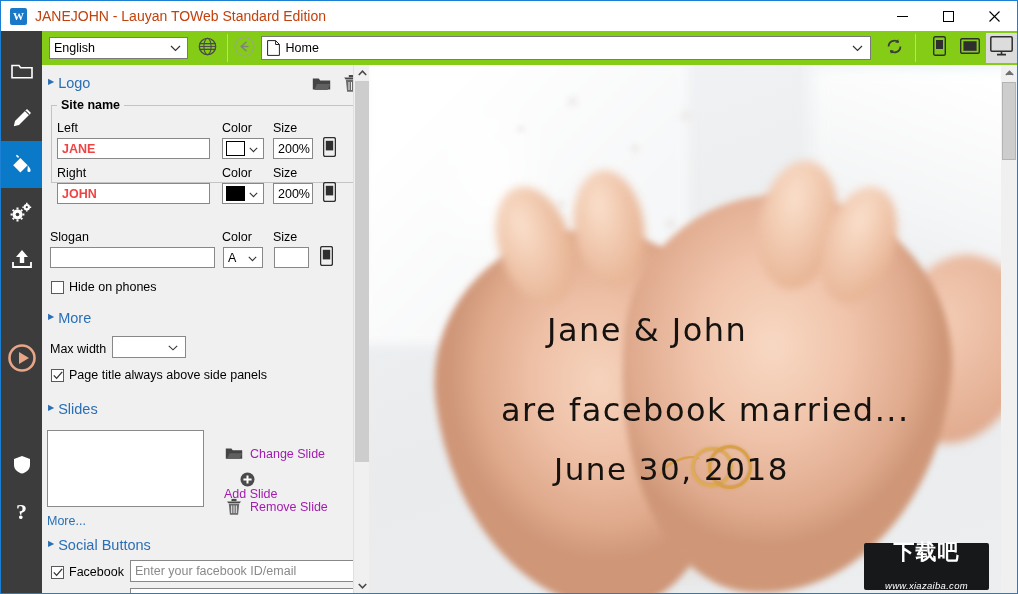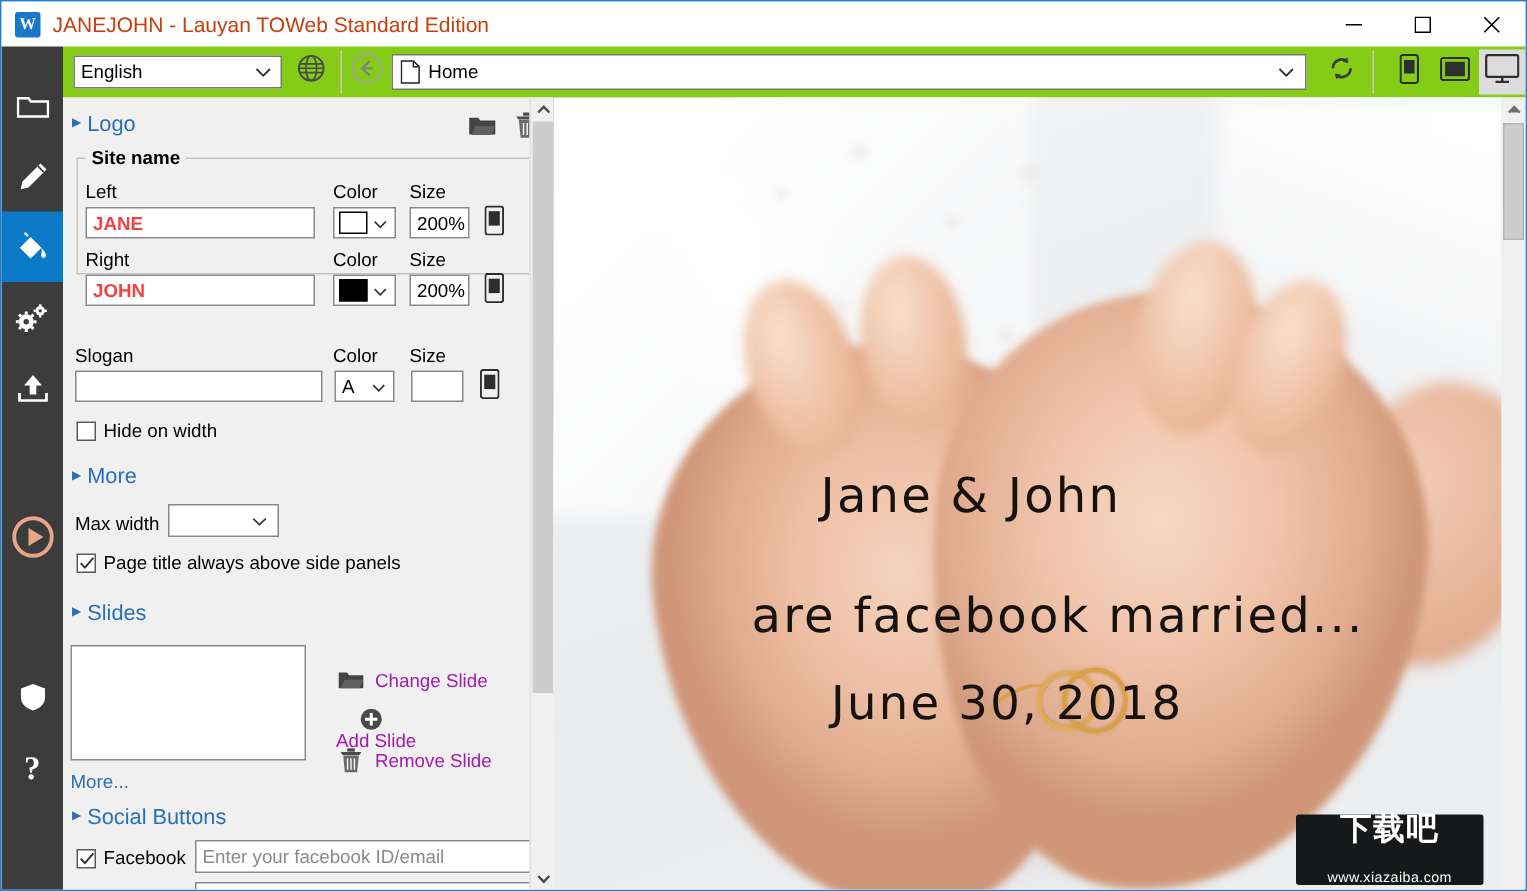--- a/index.html
+++ b/index.html
@@ -353,21 +353,21 @@
     background: #16181a;
     display: flex; flex-direction: column;
     align-items: center; justify-content: center;
     border-radius: 2px;
   }
   .watermark .cn {
     color: #fff; font-size: 21px; font-weight: bold; line-height: 1;
     font-family: "DejaVu Sans", sans-serif; letter-spacing: 1px;
   }
   .watermark .url {
-    color: #fff; font-size: 9.5px; margin-top: 17px; letter-spacing: .3px;
+    color: #fff; font-size: 9.5px; margin-top: 17px; letter-spacing: .3px; font-style: italic;
   }
 
   .pvscroll {
     position: absolute; right: 0; top: 0;
     width: 16px; height: 529px;
     background: #f0f0f0;
   }
   .pvscroll .arw {
     width: 16px; height: 16px;
     display: flex; align-items: center; justify-content: center;
@@ -678,21 +678,21 @@
         <span>
           <svg width="13" height="20" viewBox="0 0 13 20">
             <rect x="0.6" y="0.6" width="11.8" height="18.8" rx="1.6" fill="none" stroke="#2e2e2e" stroke-width="1.3"></rect>
             <rect x="2.8" y="3.8" width="7.4" height="9.6" fill="#2e2e2e"></rect>
           </svg>
         </span>
       </div>
 
       <div class="chk" style="left:9px; top:215px;">
         <span class="box"></span>
-        <span class="lbltext">Hide on width</span>
+        <span class="lbltext">Hide on phones</span>
       </div>
 
       <div class="sect-head" style="left:6px; top:245px;">
         <span class="tri">▶</span>
         <span>More</span>
       </div>
 
       <div class="lbl" style="left:8px; top:277px;">Max width</div>
       <div class="selbox" style="left:70px; top:271px; width:74px; height:22px;">
         <span style="padding-left:5px"></span>

